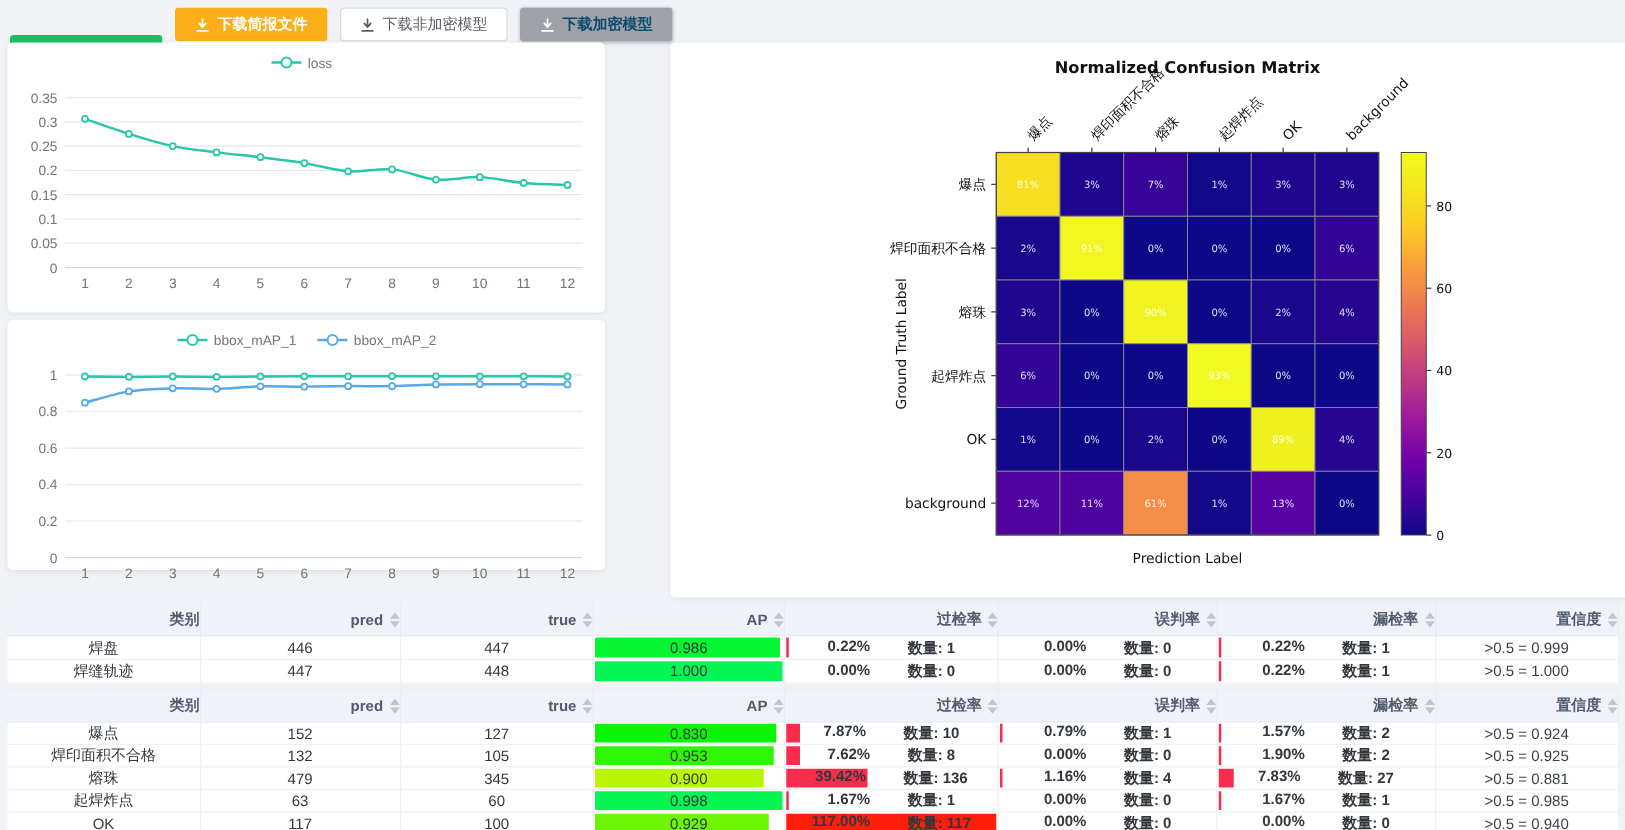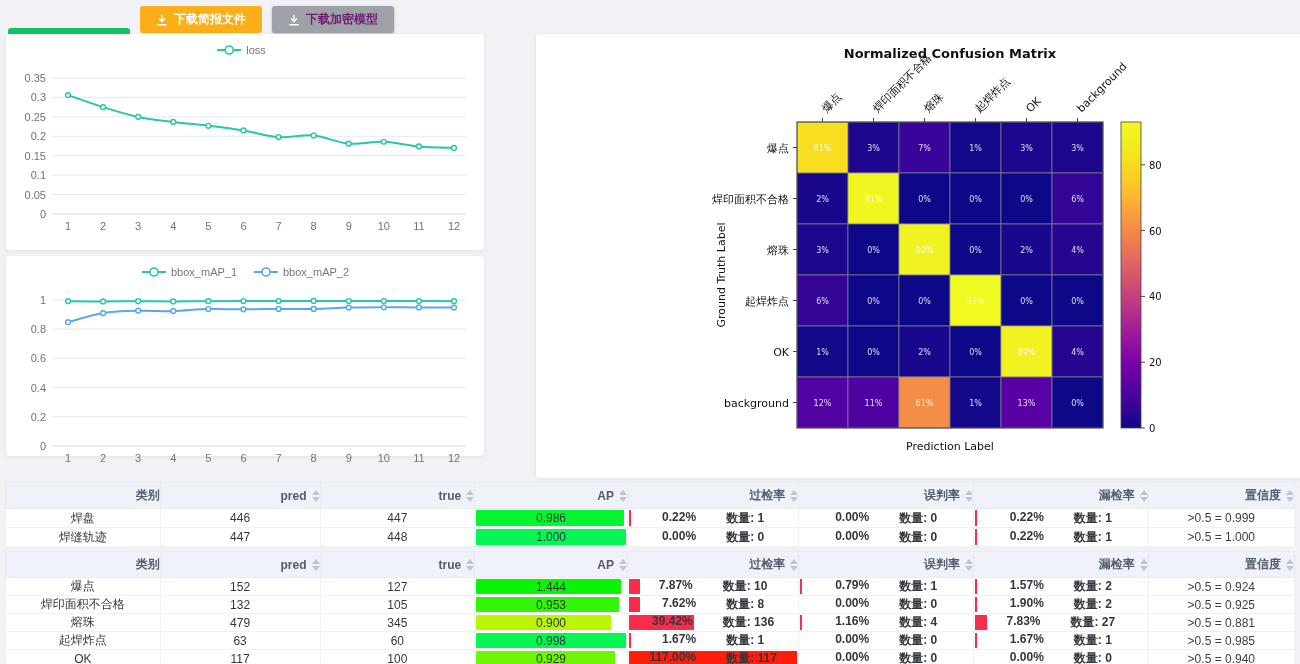--- a/index.html
+++ b/index.html
@@ -7,21 +7,21 @@
     background:#f0f2f5; font-family:"Liberation Sans", sans-serif; }
 
   
   .toolbar { padding:5px 0 0 8px; height:34px; display:flex; gap:10px; align-items:center; }
   .btn { display:inline-flex; align-items:center; gap:6px; height:27px; padding:0 15px;
          border-radius:3px; font-size:12px; font-weight:700; cursor:pointer; border:1px solid transparent; }
   .btn svg { display:block; }
   .btn-success { background:#17c161; color:#fff;margin-top:43px; }
   .btn-warning { background:#fbae17; color:#fff; }
   .btn-plain   { background:#fff; color:#5c6066; border-color:#d9dce3; font-weight:400; }
-  .btn-info    { background:#9ea2a8; color:#701a75; box-shadow:0 1px 3px rgba(0,0,0,.25); }
+  .btn-info    { background:#9ea2a8; color:#0c4a6e; box-shadow:0 1px 3px rgba(0,0,0,.25); }
 
   
   .main { display:flex; gap:8px; padding:0 6px; }
   .card { background:#fff; border-radius:4px; box-shadow:0 1px 4px rgba(0,21,41,.07); }
   .left-col { width:480px; display:flex; flex-direction:column; gap:6px; }
   .chart-card { height:216px; padding:4px 6px; }
   .chart-card.second { height:200px; }
   .right-card { flex:1; height:444px; padding:2px; display:flex; justify-content:center;margin-left:44px; }
 
   
@@ -52,20 +52,26 @@
       <svg width="12" height="12" viewBox="0 0 14 14" fill="none" stroke="#ffffff" stroke-width="1.6" stroke-linecap="round" stroke-linejoin="round">
         <path d="M7 1.5v6.5M4 5.5L7 9l3-3.5M2 12.5h10"></path>
       </svg>
       <span>下载日志文件</span>
     </button>
     <button class="btn btn-warning">
       <svg width="12" height="12" viewBox="0 0 14 14" fill="none" stroke="#ffffff" stroke-width="1.6" stroke-linecap="round" stroke-linejoin="round">
         <path d="M7 1.5v6.5M4 5.5L7 9l3-3.5M2 12.5h10"></path>
       </svg>
       <span>下载简报文件</span>
+    </button>
+    <button class="btn btn-plain">
+      <svg width="12" height="12" viewBox="0 0 14 14" fill="none" stroke="#5c6066" stroke-width="1.6" stroke-linecap="round" stroke-linejoin="round">
+        <path d="M7 1.5v6.5M4 5.5L7 9l3-3.5M2 12.5h10"></path>
+      </svg>
+      <span>下载非加密模型</span>
     </button>
     <button class="btn btn-info">
       <svg width="12" height="12" viewBox="0 0 14 14" fill="none" stroke="#ffffff" stroke-width="1.6" stroke-linecap="round" stroke-linejoin="round">
         <path d="M7 1.5v6.5M4 5.5L7 9l3-3.5M2 12.5h10"></path>
       </svg>
       <span>下载加密模型</span>
     </button>
   </div>
 
 <div class="main">
@@ -523,21 +529,21 @@
               </span>
             </div>
           </th>
         </tr>
       </thead>
       <tbody>
         <tr>
           <td>爆点</td>
           <td>152</td>
           <td>127</td>
-          <td><div class="ap-bar" style="width: calc(96.7% - 2px); background: rgb(9, 245, 5);"></div><span class="cell-text">1.444</span></td>
+          <td><div class="ap-bar" style="width: calc(96.7% - 2px); background: rgb(9, 245, 5);"></div><span class="cell-text">0.830</span></td>
           <td><div class="rate-bar" style="width: calc(7.87% - 2px); min-width: 2px; background: rgb(250, 44, 78);"></div><span class="rate-text">
               <span>7.87%</span>
               <span>数量: 10</span>
             </span></td>
           <td><div class="rate-bar" style="width: calc(0.79% - 2px); min-width: 2px; background: rgb(250, 44, 78);"></div><span class="rate-text">
               <span>0.79%</span>
               <span>数量: 1</span>
             </span></td>
           <td><div class="rate-bar" style="width: calc(1.57% - 2px); min-width: 2px; background: rgb(250, 44, 78);"></div><span class="rate-text">
               <span>1.57%</span>

